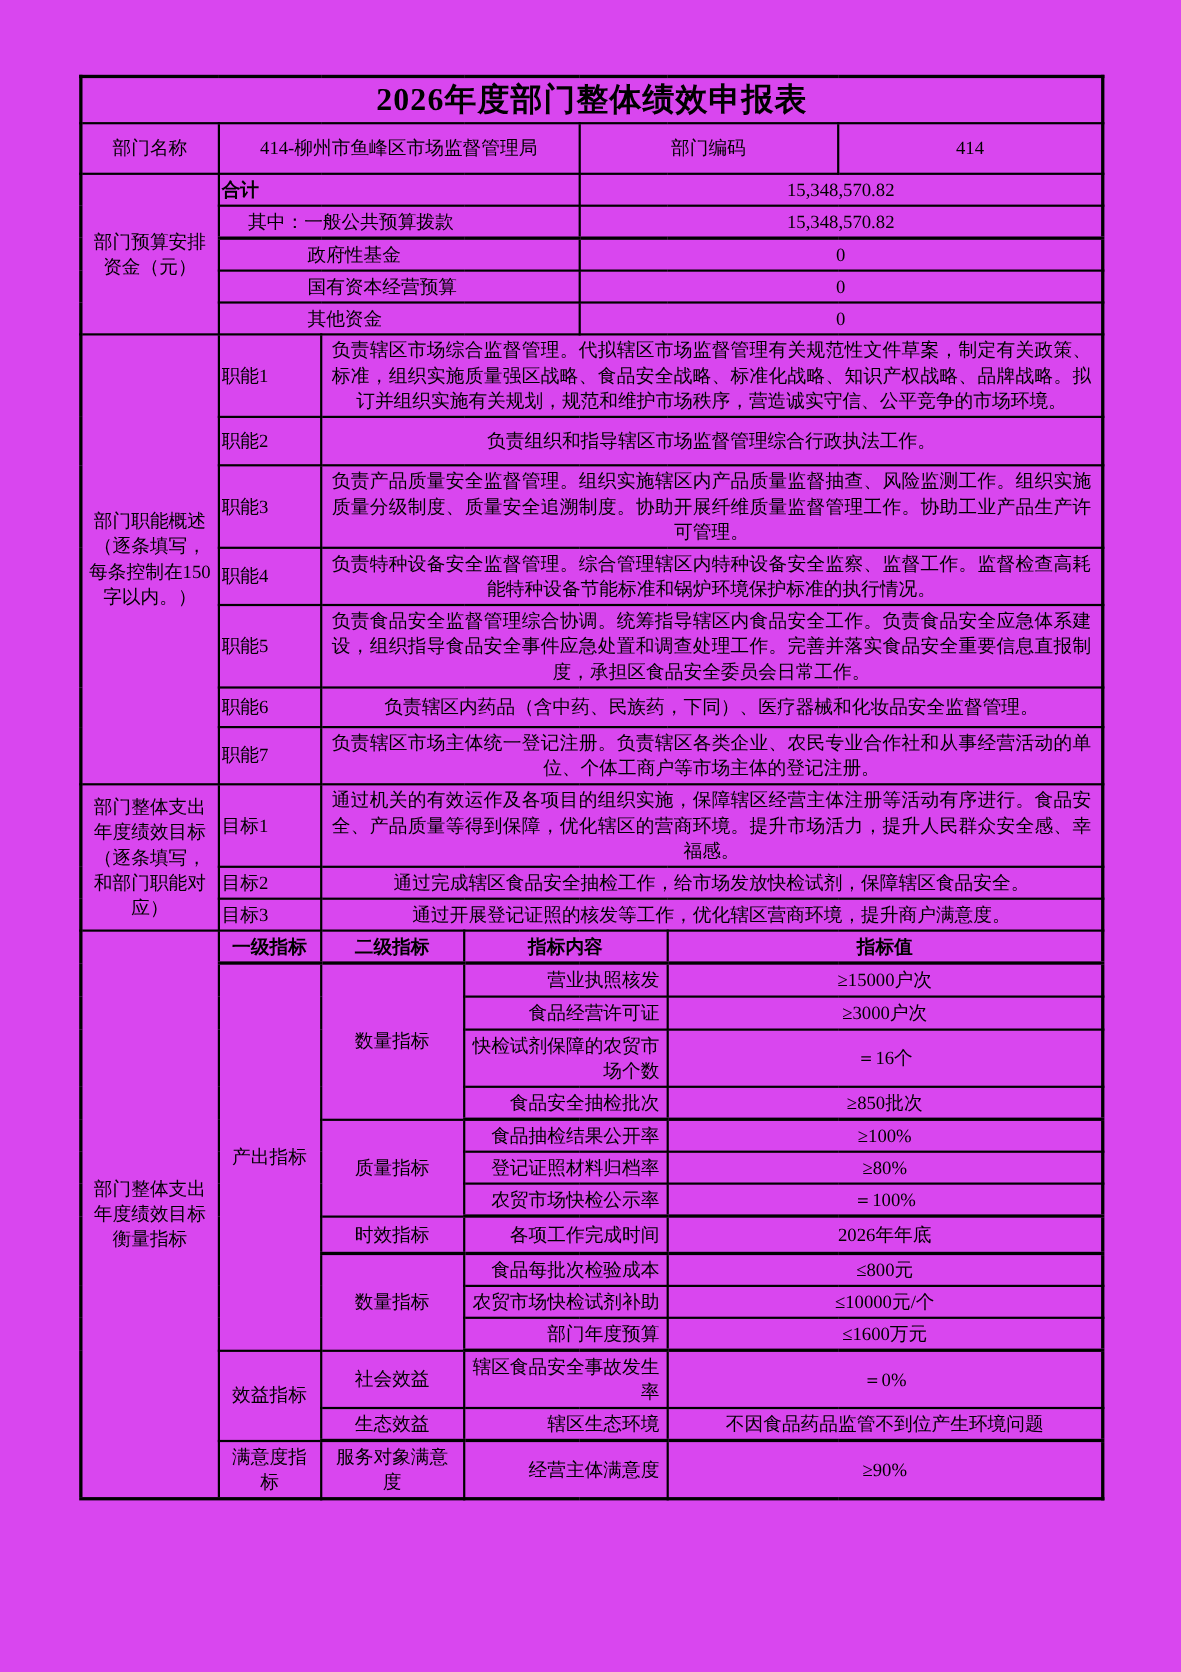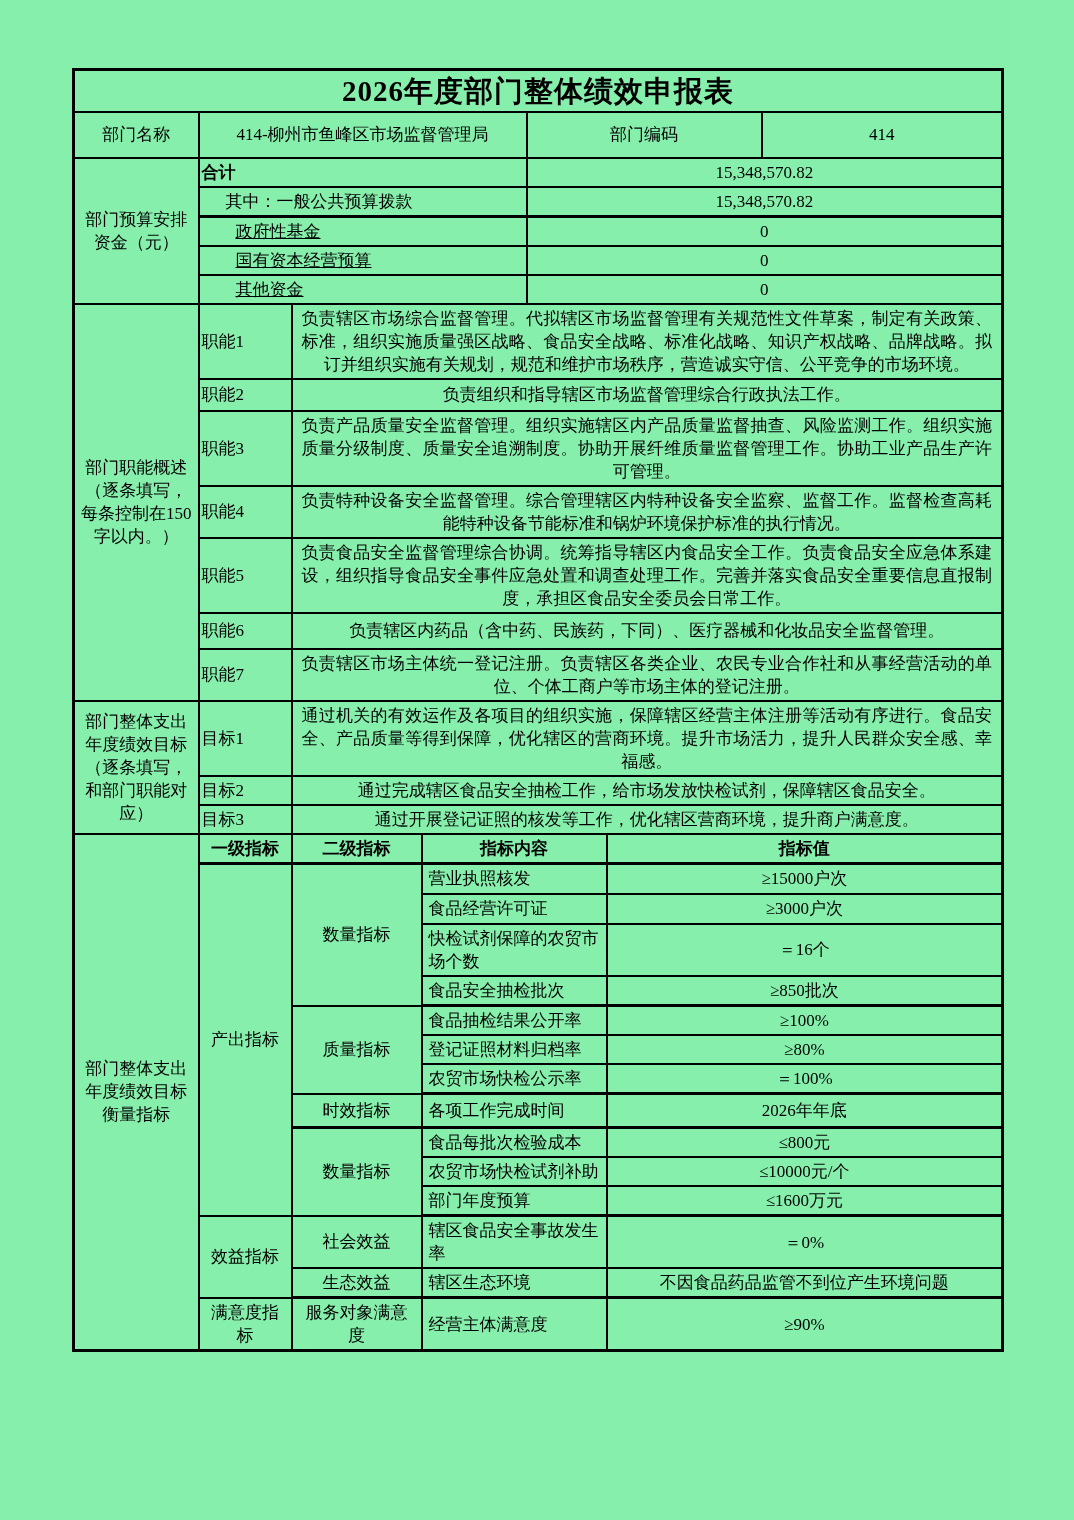--- a/index.html
+++ b/index.html
@@ -2,21 +2,21 @@
 <html><head>
 <meta charset="utf-8">
 <style>
   * { margin: 0; padding: 0; box-sizing: border-box; }
   html, body {
     width: 1074px; height: 1520px;
     background: #ffffff;
     font-family: "Liberation Serif", "DejaVu Serif", serif;
     color: #000000;
   }
-  .sheet { position: relative; width: 1074px; height: 1520px; background: #86efac; }
+  .sheet { position: relative; width: 1074px; height: 1520px; background: #d946ef; }
   table.main {
     position: absolute; left: 72px; top: 68px;
     width: 929px;
     border-collapse: collapse;
     table-layout: fixed;
     border: 3px solid #000;
   }
   td {
     border: 2px solid #000;
     font-size: 17px;
@@ -34,29 +34,29 @@
     height: 42px;
     letter-spacing: 1px;
   }
   td.side {
     text-align: center;
     white-space: pre-line;
   }
   td.lbl { text-align: left; padding-left: 2px; }
   td.bold { font-weight: bold; }
   td.indent1 { padding-left: 26px; }
-  td.indent2 { padding-left: 36px; text-decoration: underline; }
+  td.indent2 { padding-left: 80px; }
   td.content {
     text-align: justify;
     text-align-last: center;
     padding: 2px 9px;
   }
   td.ind-head { font-weight: bold; }
   td.ind-head-left { font-weight: bold; text-align: center; }
-  td.ind-content { text-align: left; padding: 2px 6px; }
+  td.ind-content { text-align: right; padding: 2px 6px; }
 </style>
 </head>
 <body>
 
 <div class="sheet">
   <table class="main">
     <colgroup>
       <col style="width:125px">
         <col style="width:93px">
         <col style="width:130px">
@@ -102,21 +102,21 @@
     </tr>
 
     <tr style="height:73px">
       <td rowspan="7" class="side">部门职能概述
 （逐条填写，
 每条控制在150
 字以内。）</td>
       <td class="lbl">职能1</td>
       <td colspan="5" class="content">负责辖区市场综合监督管理。代拟辖区市场监督管理有关规范性文件草案，制定有关政策、标准，组织实施质量强区战略、食品安全战略、标准化战略、知识产权战略、品牌战略。拟订并组织实施有关规划，规范和维护市场秩序，营造诚实守信、公平竞争的市场环境。</td>
     </tr>
-    <tr style="height:32px">
+    <tr style="height:44px">
       <td class="lbl">职能2</td>
       <td colspan="5" class="content">负责组织和指导辖区市场监督管理综合行政执法工作。</td>
     </tr>
     <tr style="height:69px">
       <td class="lbl">职能3</td>
       <td colspan="5" class="content">负责产品质量安全监督管理。组织实施辖区内产品质量监督抽查、风险监测工作。组织实施质量分级制度、质量安全追溯制度。协助开展纤维质量监督管理工作。协助工业产品生产许可管理。</td>
     </tr>
     <tr style="height:51px">
       <td class="lbl">职能4</td>
       <td colspan="5" class="content">负责特种设备安全监督管理。综合管理辖区内特种设备安全监察、监督工作。监督检查高耗能特种设备节能标准和锅炉环境保护标准的执行情况。</td>

